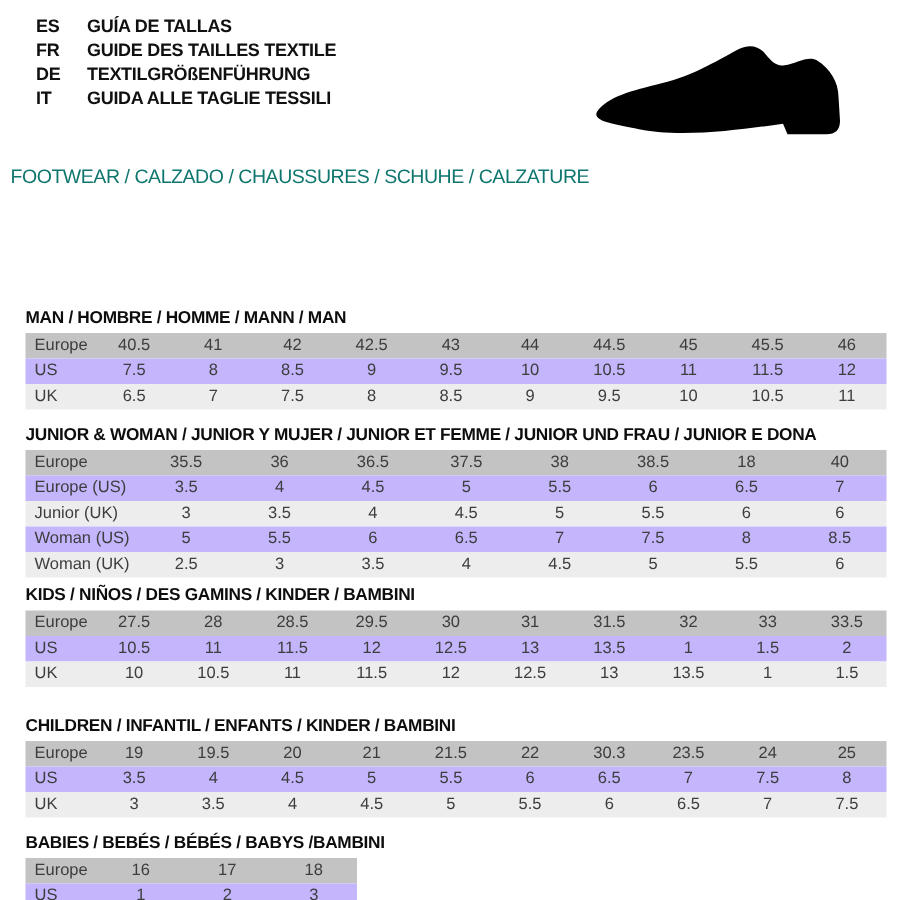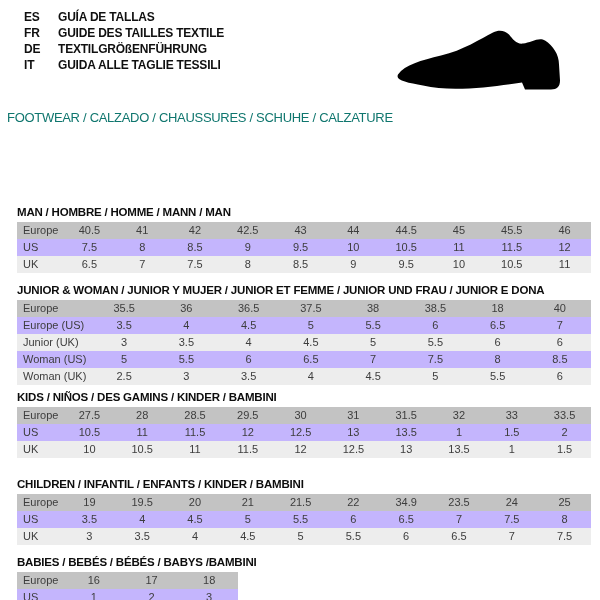--- a/index.html
+++ b/index.html
@@ -236,21 +236,21 @@
   <div class="section-title">CHILDREN / INFANTIL / ENFANTS / KINDER / BAMBINI</div>
   <div class="size-table t-children">
       <div class="trow hdr">
         <span class="tlabel">Europe</span>
         <span class="tcell">19</span>
         <span class="tcell">19.5</span>
         <span class="tcell">20</span>
         <span class="tcell">21</span>
         <span class="tcell">21.5</span>
         <span class="tcell">22</span>
-        <span class="tcell">34.9</span>
+        <span class="tcell">30.3</span>
         <span class="tcell">23.5</span>
         <span class="tcell">24</span>
         <span class="tcell">25</span>
       </div>
       <div class="trow w">
         <span class="tlabel">US</span>
         <span class="tcell">3.5</span>
         <span class="tcell">4</span>
         <span class="tcell">4.5</span>
         <span class="tcell">5</span>

